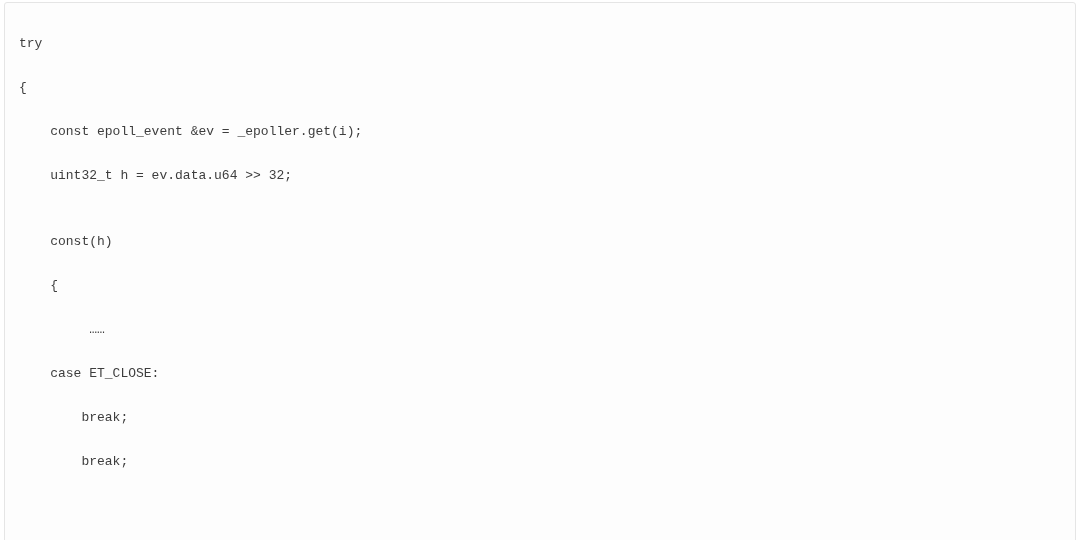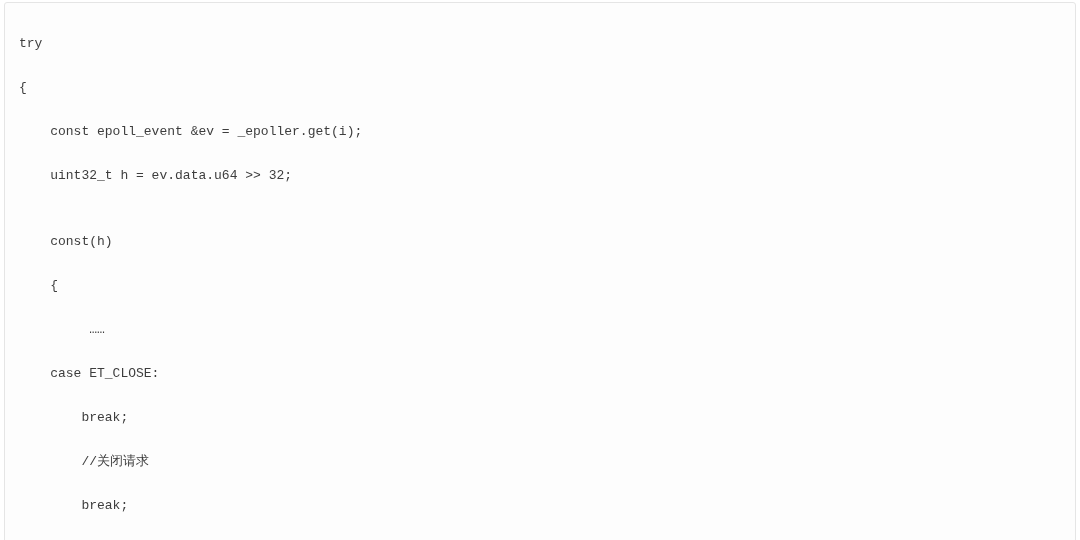--- a/index.html
+++ b/index.html
@@ -36,21 +36,20 @@
 <span class="code-line">try</span>
 <span class="code-line">{</span>
 <span class="code-line">    const epoll_event &amp;ev = _epoller.get(i);</span>
 <span class="code-line">    uint32_t h = ev.data.u64 &gt;&gt; 32;</span>
 <span class="code-line"></span>
 <span class="code-line">    const(h)</span>
 <span class="code-line">    {</span>
 <span class="code-line">         ……</span>
 <span class="code-line">    case ET_CLOSE:</span>
 <span class="code-line">        break;</span>
-<span class="code-line">        //关闭请求</span>
 <span class="code-line">        break;</span>
 
 
 
 
 
 
 
 
 

